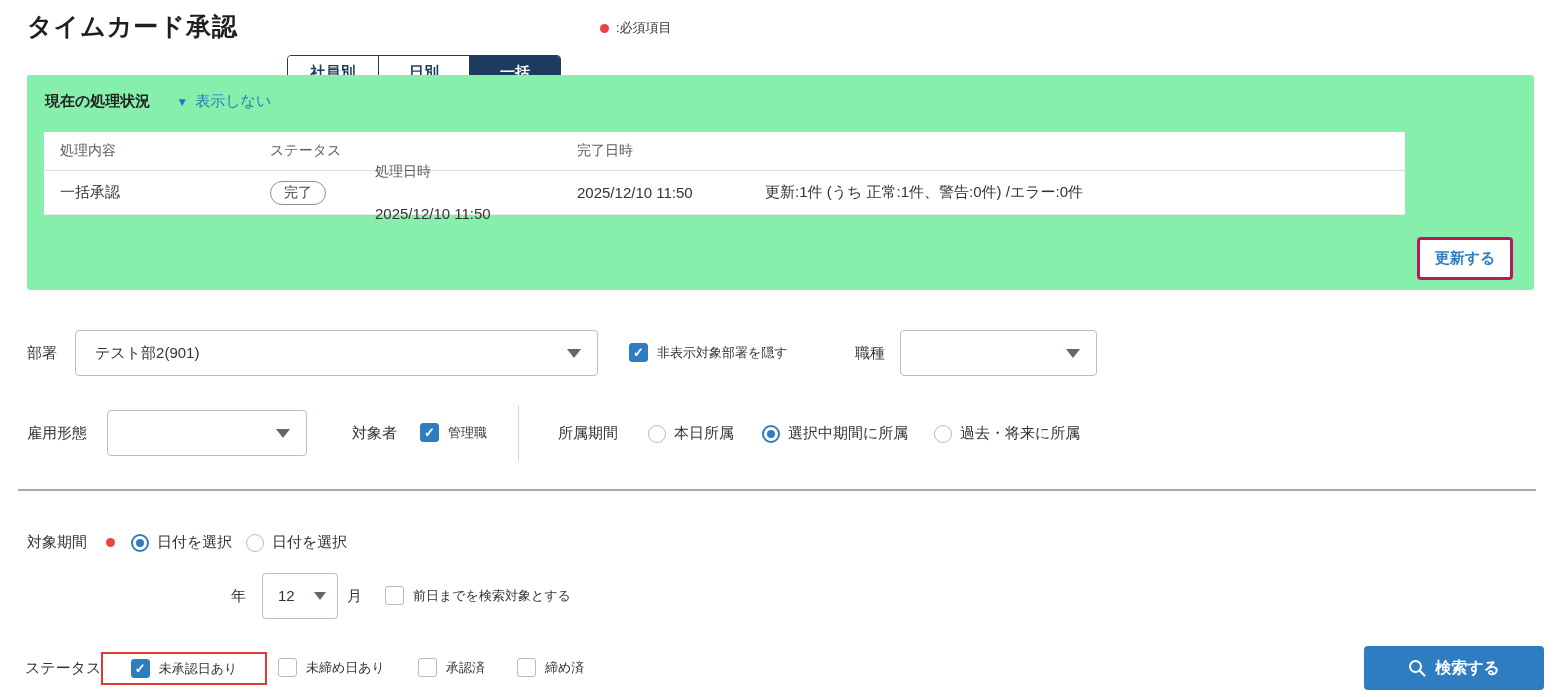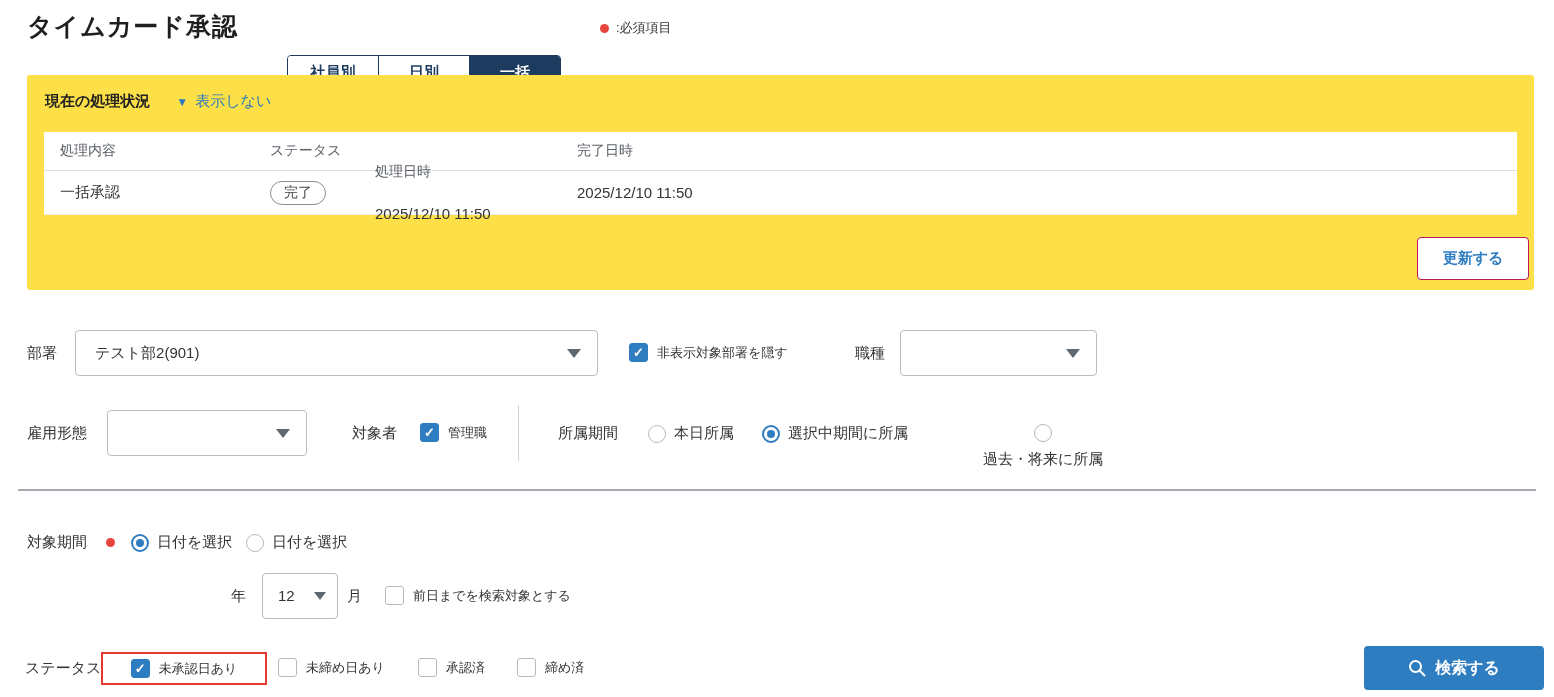--- a/index.html
+++ b/index.html
@@ -9,32 +9,32 @@
   }
   
   .page-title{position:absolute;left:27px;top:10px;font-size:25px;font-weight:700;color:#1f1f1f;letter-spacing:1px;}
   .tabgroup{position:absolute;left:287px;top:11px;display:flex;border:1px solid #1c3b5e;border-radius:4px;overflow:hidden;height:32px;background:#fff;margin-top:44px;}
   .tab{width:90px;line-height:32px;text-align:center;font-size:15px;font-weight:700;color:#1c3b5e;cursor:pointer;border-left:1px solid #1c3b5e;background:#fff;}
   .tab:first-child{border-left:none;}
   .tab.active{background:#1c3b5e;color:#fff;}
   .legend{position:absolute;left:600px;top:19px;display:flex;align-items:center;gap:7px;font-size:13px;color:#333;}
   .reddot{width:9px;height:9px;border-radius:50%;background:#e8453e;display:inline-block;}
   
-  .panel{position:absolute;left:27px;top:75px;width:1507px;height:215px;background:#fde047;border-radius:3px;}
+  .panel{position:absolute;left:27px;top:75px;width:1507px;height:215px;background:#86efac;border-radius:3px;}
   .panel-head{position:absolute;left:18px;top:17px;display:flex;align-items:center;gap:26px;}
   .panel-title{font-size:15px;font-weight:700;color:#222;}
   .toggle-link{display:flex;align-items:center;gap:7px;color:#2878be;font-size:15px;cursor:pointer;text-decoration:none;}
   .tri{font-size:12px;color:#2878be;}
-  .ptable{position:absolute;left:17px;top:57px;width:1473px;background:#fff;}
+  .ptable{position:absolute;left:17px;top:57px;width:1361px;background:#fff;}
   .thead{display:flex;height:38px;align-items:center;border-bottom:1px solid #dcdfe2;font-size:14px;color:#5a5f66;}
   .trow{display:flex;height:43px;align-items:center;border-bottom:1px solid #e8eaec;font-size:15px;color:#333;}
   .c{padding-left:16px;box-sizing:border-box;}
   .c1{width:210px;}.c2{width:105px;}.c3{width:202px;margin-top:41px;}.c4{width:188px;}.c5{flex:1;}
   .badge{display:inline-block;border:1px solid #8a8f94;border-radius:14px;padding:2px 13px;font-size:14px;color:#444;background:#fff;}
-  .refresh-btn{position:absolute;left:1390px;top:162px;width:112px;height:43px;background:#fff;border:1px solid #be185d;border-radius:4px;color:#2e7dc1;font-size:15px;font-weight:700;cursor:pointer;font-family:inherit;}
+  .refresh-btn{position:absolute;left:1390px;top:162px;width:96px;height:43px;background:#fff;border:3px solid #be185d;border-radius:4px;color:#2e7dc1;font-size:15px;font-weight:700;cursor:pointer;font-family:inherit;}
   
   .row{position:absolute;left:0;right:0;}
   .rowlabel{position:absolute;font-size:15px;color:#333;}
   .select{position:absolute;height:46px;background:#fff;border:1px solid #b9bec4;border-radius:4px;box-sizing:border-box;cursor:pointer;}
   .select .val{position:absolute;left:19px;top:0;line-height:44px;font-size:15px;color:#333;white-space:nowrap;}
   .select .arrow{position:absolute;right:16px;top:50%;margin-top:-4px;width:0;height:0;border-left:7px solid transparent;border-right:7px solid transparent;border-top:9px solid #5f676f;}
   .select.small .arrow{right:11px;border-left-width:6px;border-right-width:6px;border-top-width:8px;}
   .cbgroup{position:absolute;display:flex;align-items:center;gap:9px;cursor:pointer;}
   .cb{width:19px;height:19px;border:1px solid #b5bac0;border-radius:3px;background:#fff;box-sizing:border-box;display:flex;align-items:center;justify-content:center;}
   .cb.checked{background:#2e7dc1;border-color:#2e7dc1;}
@@ -82,20 +82,21 @@
       <div class="c c3">処理日時</div>
       <div class="c c4">完了日時</div>
     </div>
     <div class="trow">
       <div class="c c1">一括承認</div>
       <div class="c c2">
         <span class="badge">完了</span>
       </div>
       <div class="c c3">2025/12/10 11:50</div>
       <div class="c c4">2025/12/10 11:50</div>
+      <div class="c c5">更新:1件 (うち 正常:1件、警告:0件) /エラー:0件</div>
     </div>
   </div>
 
   <button class="refresh-btn">更新する</button>
 </div>
 
 <div class="row" style="top:330px;height:46px;">
   <span class="rowlabel" style="left:27px;line-height:46px;">部署</span>
   <div class="select" style="left:75px;width:523px;top:0;">
     <span class="val">テスト部2(901)</span>
@@ -132,21 +133,21 @@
   <div class="rgroup" style="left:648px;top:14px;">
     <span class="radio"></span>
     <span class="rlabel">本日所属</span>
   </div>
   <div class="rgroup" style="left:762px;top:14px;">
     <span class="radio sel">
         <span class="rdot"></span>
       </span>
     <span class="rlabel">選択中期間に所属</span>
   </div>
-  <div class="rgroup" style="left:983px;top:14px;flex-direction:column;">
+  <div class="rgroup" style="left:934px;top:14px;">
     <span class="radio"></span>
     <span class="rlabel">過去・将来に所属</span>
   </div>
 </div>
 
 <div class="hdivider"></div>
 
 <div class="row" style="top:528px;height:28px;">
   <span class="rowlabel" style="left:27px;line-height:28px;">対象期間</span>
   <span class="reddot" style="position:absolute;left:106px;top:10px;"></span>

